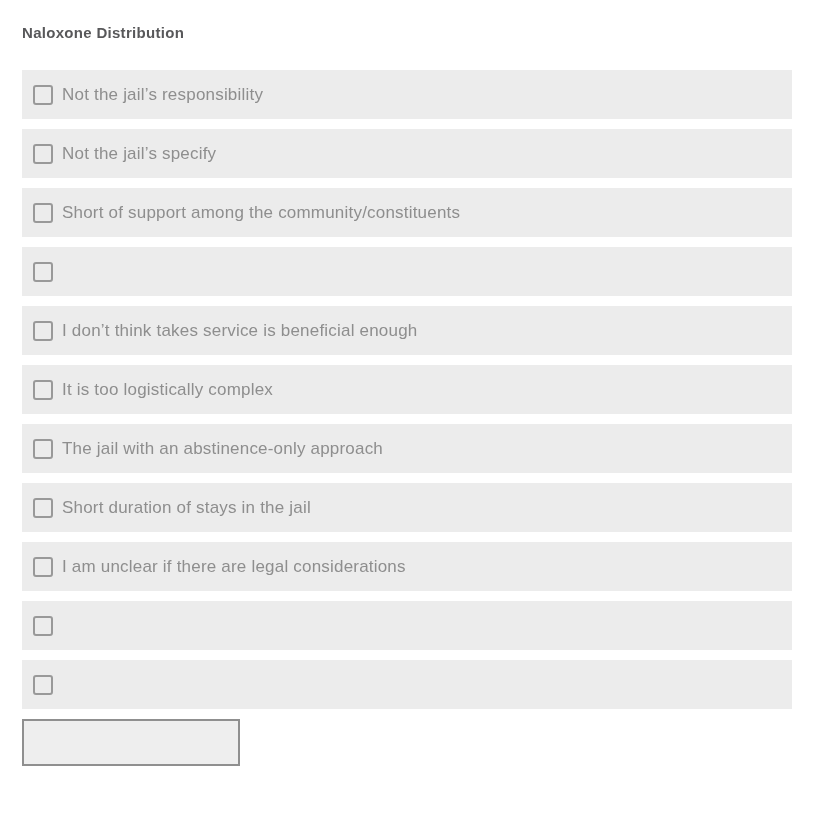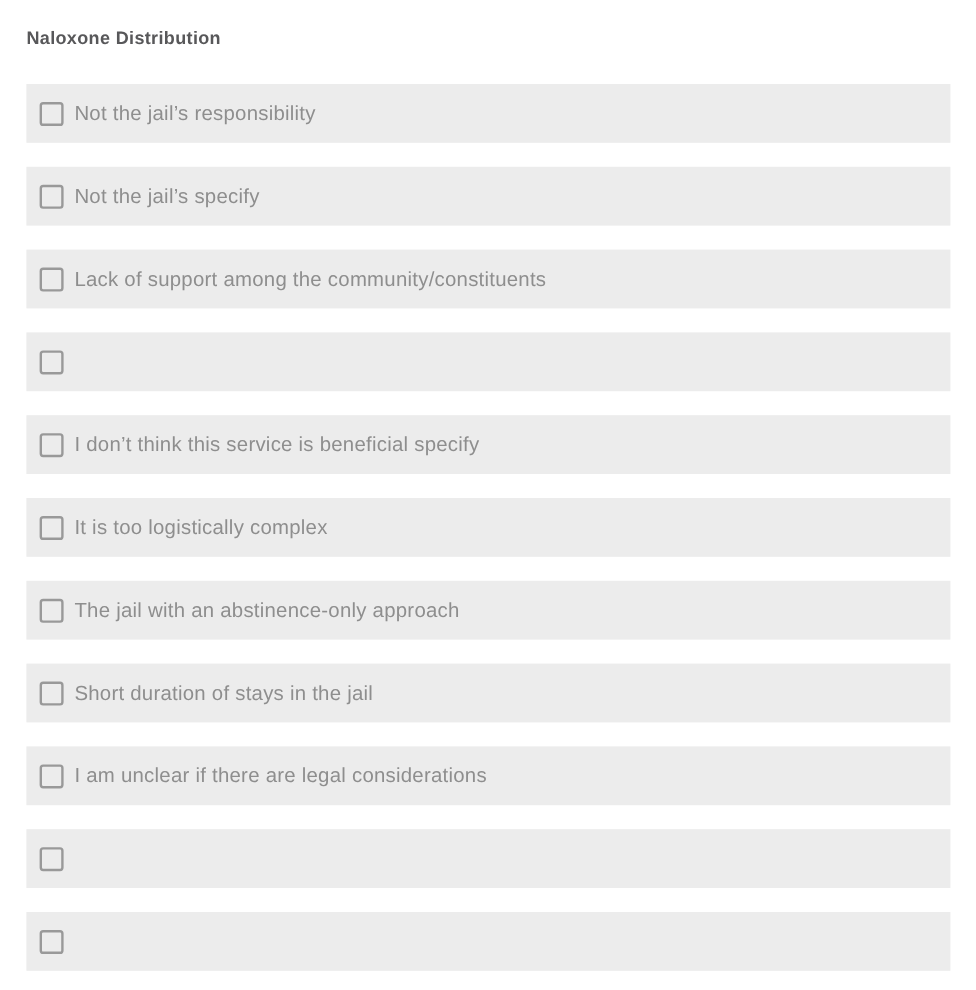--- a/index.html
+++ b/index.html
@@ -33,21 +33,21 @@
     color: var(--title-text);
   }
   .options {
     display: block;
   }
   .option-row {
     display: flex;
     align-items: center;
     height: 49px;
     background: var(--row-background);
-    margin-bottom: 20px;
+    margin-bottom: 10px;
     padding: 0 12px 0 11px;
     cursor: pointer;
   }
   .checkbox {
     flex: 0 0 auto;
     width: 20px;
     height: 20px;
     box-sizing: border-box;
     border: 2px solid var(--checkbox-border);
     border-radius: 3px;
@@ -86,28 +86,28 @@
       <label class="option-row">
     <span class="checkbox"></span>
     <span class="option-label">Not the jail’s responsibility</span>
   </label>
       <label class="option-row">
     <span class="checkbox"></span>
     <span class="option-label">Not the jail’s specify</span>
   </label>
       <label class="option-row">
     <span class="checkbox"></span>
-    <span class="option-label">Lack of support among the community/constituents</span>
+    <span class="option-label">Short of support among the community/constituents</span>
   </label>
       <label class="option-row">
     <span class="checkbox"></span>
   </label>
       <label class="option-row">
     <span class="checkbox"></span>
-    <span class="option-label">I don’t think this service is beneficial specify</span>
+    <span class="option-label">I don’t think takes service is beneficial enough</span>
   </label>
       <label class="option-row">
     <span class="checkbox"></span>
     <span class="option-label">It is too logistically complex</span>
   </label>
       <label class="option-row">
     <span class="checkbox"></span>
     <span class="option-label">The jail with an abstinence-only approach</span>
   </label>
       <label class="option-row">

